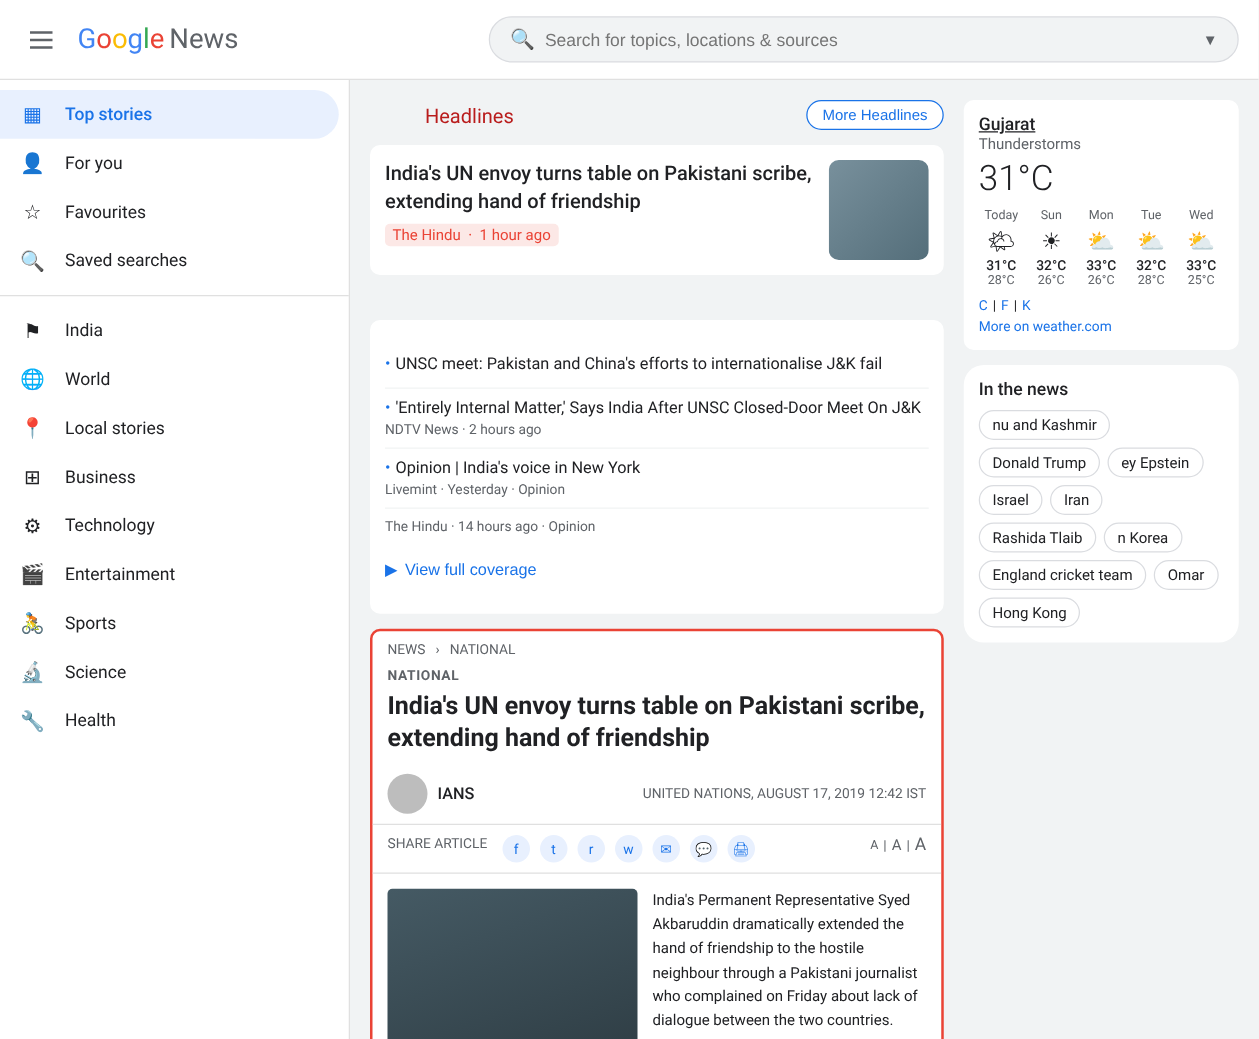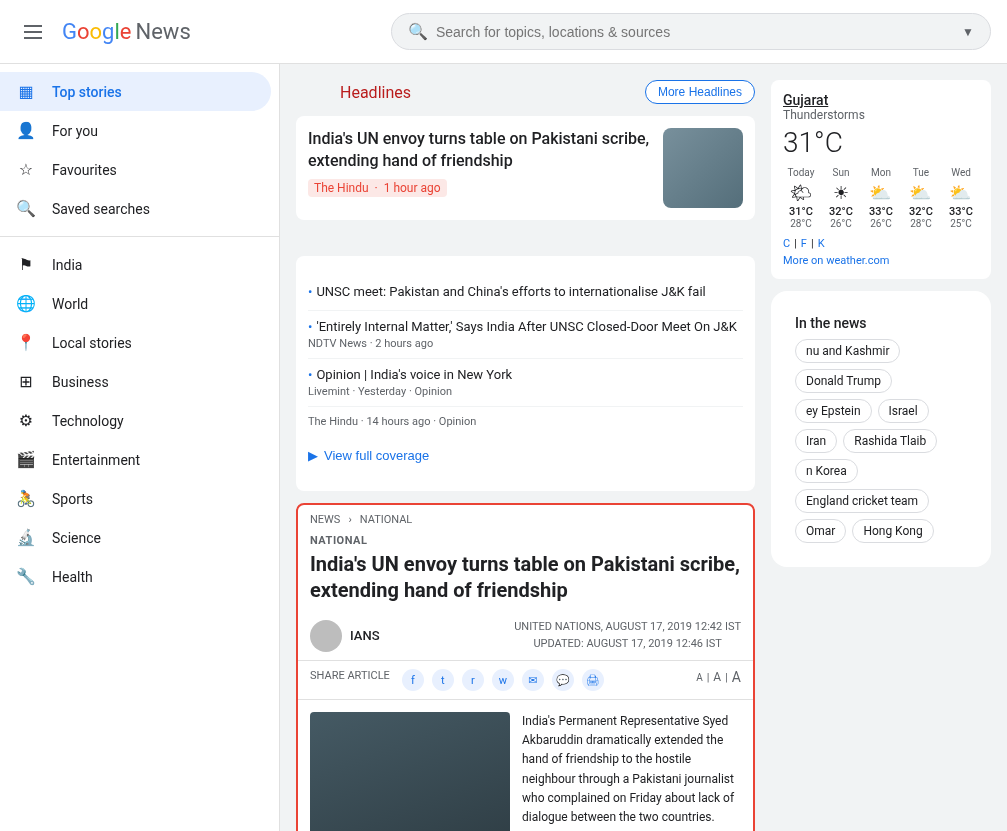--- a/index.html
+++ b/index.html
@@ -198,21 +198,21 @@
     }
     .forecast-day-label { color: #5f6368; margin-bottom: 4px; }
     .forecast-icon { font-size: 18px; margin-bottom: 2px; }
     .forecast-high { font-weight: 500; font-size: 11px; }
     .forecast-low { color: #5f6368; font-size: 10px; }
     .weather-units { display: flex; gap: 4px; margin-top: 8px; font-size: 11px; }
     .weather-unit { color: #1a73e8; cursor: pointer; }
     .weather-more { font-size: 11px; color: #1a73e8; cursor: pointer; margin-top: 4px; text-align: left; }
 
     .in-the-news-card {
-      background: white; border-radius: 16px; padding: 24px;
+      background: white; border-radius: 16px; padding: 12px;
     }
     .in-the-news-title { font-size: 14px; font-weight: 500; margin-bottom: 8px; }
     .news-tags { display: flex; flex-wrap: wrap; gap: 6px; }
     .news-tag {
       border: 1px solid #dadce0; border-radius: 16px;
       padding: 4px 10px; font-size: 12px; color: #202124;
       cursor: pointer; background: white;
     }
   </style>
 </head>
@@ -351,21 +351,20 @@
         </div>
         <div class="article-expanded-label">NATIONAL</div>
         <div class="article-expanded-title">India's UN envoy turns table on Pakistani scribe, extending hand of friendship</div>
         <div class="article-expanded-author-row">
           <div class="author-info">
             <div class="author-avatar"></div>
             <span class="author-name">IANS</span>
           </div>
           <div class="author-date">
             <div>UNITED NATIONS, AUGUST 17, 2019 12:42 IST</div>
-            <div>UPDATED: AUGUST 17, 2019 12:46 IST</div>
           </div>
         </div>
         <div class="share-row">
           <span style="font-size:11px;color:#5f6368;margin-right:4px;">SHARE ARTICLE</span>
           <div class="share-icon">f</div>
           <div class="share-icon">t</div>
           <div class="share-icon">r</div>
           <div class="share-icon">w</div>
           <div class="share-icon">✉</div>
           <div class="share-icon">💬</div>

